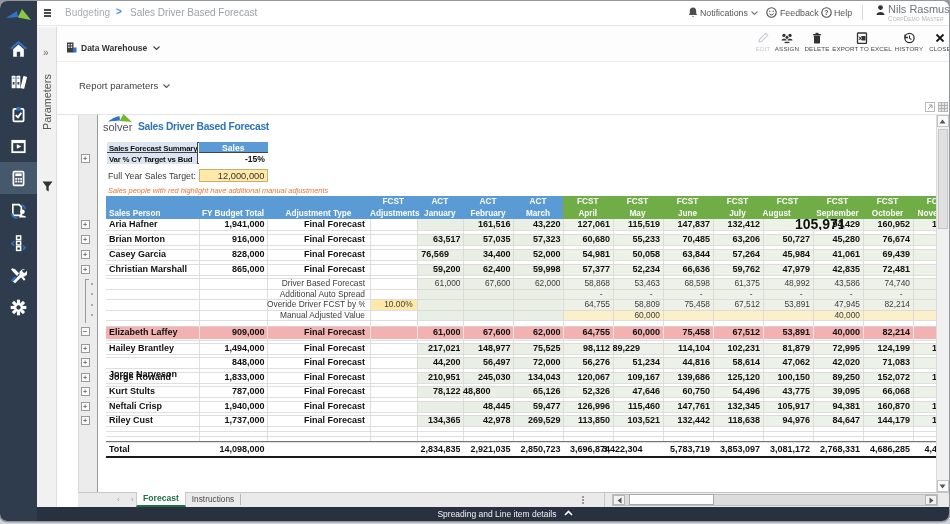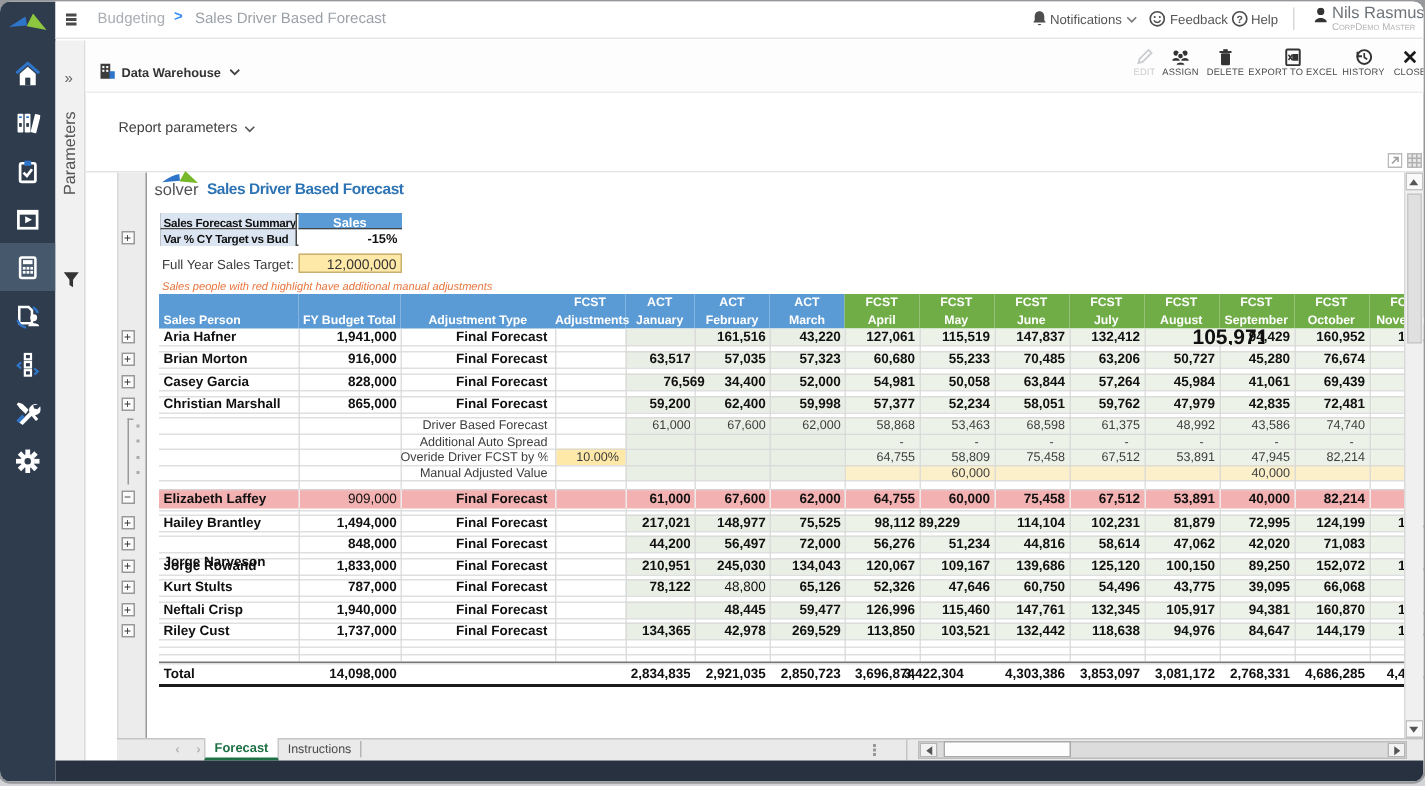--- a/index.html
+++ b/index.html
@@ -252,21 +252,21 @@
 <div style="position:absolute;left:513px;top:207.5px;width:50px;font-size:8.2px;font-weight:bold;color:#fff;text-align:center;">March</div>
 <div style="position:absolute;left:563px;top:196px;width:49.5px;text-align:center;font-size:8.2px;font-weight:bold;color:#fff">FCST</div>
 <div style="position:absolute;left:563px;top:207.5px;width:49.5px;font-size:8.2px;font-weight:bold;color:#fff;text-align:center;">April</div>
 <div style="position:absolute;left:612.5px;top:196px;width:50.0px;text-align:center;font-size:8.2px;font-weight:bold;color:#fff">FCST</div>
 <div style="position:absolute;left:612.5px;top:207.5px;width:50.0px;font-size:8.2px;font-weight:bold;color:#fff;text-align:center;">May</div>
 <div style="position:absolute;left:662.5px;top:196px;width:50.0px;text-align:center;font-size:8.2px;font-weight:bold;color:#fff">FCST</div>
 <div style="position:absolute;left:662.5px;top:207.5px;width:50.0px;font-size:8.2px;font-weight:bold;color:#fff;text-align:center;">June</div>
 <div style="position:absolute;left:712.5px;top:196px;width:50.0px;text-align:center;font-size:8.2px;font-weight:bold;color:#fff">FCST</div>
 <div style="position:absolute;left:712.5px;top:207.5px;width:50.0px;font-size:8.2px;font-weight:bold;color:#fff;text-align:center;">July</div>
 <div style="position:absolute;left:762.5px;top:196px;width:50.0px;text-align:center;font-size:8.2px;font-weight:bold;color:#fff">FCST</div>
-<div style="position:absolute;left:762.5px;top:207.5px;width:50.0px;font-size:8.2px;font-weight:bold;color:#fff;text-align:center;">August</div>
+<div style="position:absolute;left:762.5px;top:207.5px;width:50.0px;font-size:8.2px;font-weight:bold;color:#fff;text-align:left;">August</div>
 <div style="position:absolute;left:812.5px;top:196px;width:50.0px;text-align:center;font-size:8.2px;font-weight:bold;color:#fff">FCST</div>
 <div style="position:absolute;left:812.5px;top:207.5px;width:50.0px;font-size:8.2px;font-weight:bold;color:#fff;text-align:center;">September</div>
 <div style="position:absolute;left:862.5px;top:196px;width:50.0px;text-align:center;font-size:8.2px;font-weight:bold;color:#fff">FCST</div>
 <div style="position:absolute;left:862.5px;top:207.5px;width:50.0px;font-size:8.2px;font-weight:bold;color:#fff;text-align:center;">October</div>
 <div style="position:absolute;left:912.5px;top:196px;width:50px;text-align:center;font-size:8.2px;font-weight:bold;color:#fff">FCST</div>
 <div style="position:absolute;left:912.5px;top:207.5px;width:50px;font-size:8.2px;font-weight:bold;color:#fff;text-align:center;">November</div>
 <div style="position:absolute;left:416.6px;top:218.3px;width:146.39999999999998px;height:11px;background:#eaefe5"></div>
 <div style="position:absolute;left:563px;top:218.3px;width:373px;height:11px;background:#edf2e9"></div>
 <div style="position:absolute;left:416.6px;top:233px;width:146.39999999999998px;height:11px;background:#eaefe5"></div>
 <div style="position:absolute;left:563px;top:233px;width:373px;height:11px;background:#edf2e9"></div>
@@ -378,45 +378,45 @@
 <div style="position:absolute;top:233px;height:11px;line-height:11.6px;font-size:9px;font-weight:bold;color:#101010;overflow:hidden;white-space:nowrap;left:563px;width:47.0px;text-align:right">60,680</div>
 <div style="position:absolute;top:233px;height:11px;line-height:11.6px;font-size:9px;font-weight:bold;color:#101010;overflow:hidden;white-space:nowrap;left:612.5px;width:47.5px;text-align:right">55,233</div>
 <div style="position:absolute;top:233px;height:11px;line-height:11.6px;font-size:9px;font-weight:bold;color:#101010;overflow:hidden;white-space:nowrap;left:662.5px;width:47.5px;text-align:right">70,485</div>
 <div style="position:absolute;top:233px;height:11px;line-height:11.6px;font-size:9px;font-weight:bold;color:#101010;overflow:hidden;white-space:nowrap;left:712.5px;width:47.5px;text-align:right">63,206</div>
 <div style="position:absolute;top:233px;height:11px;line-height:11.6px;font-size:9px;font-weight:bold;color:#101010;overflow:hidden;white-space:nowrap;left:762.5px;width:47.5px;text-align:right">50,727</div>
 <div style="position:absolute;top:233px;height:11px;line-height:11.6px;font-size:9px;font-weight:bold;color:#101010;overflow:hidden;white-space:nowrap;left:812.5px;width:47.5px;text-align:right">45,280</div>
 <div style="position:absolute;top:233px;height:11px;line-height:11.6px;font-size:9px;font-weight:bold;color:#101010;overflow:hidden;white-space:nowrap;left:862.5px;width:47.5px;text-align:right">76,674</div>
 <div style="position:absolute;top:248px;height:11px;line-height:11.6px;font-size:9px;font-weight:bold;color:#101010;overflow:hidden;white-space:nowrap;left:109px;width:90px">Casey Garcia</div>
 <div style="position:absolute;top:248px;height:11px;line-height:11.6px;font-size:9px;font-weight:bold;color:#101010;overflow:hidden;white-space:nowrap;left:199px;width:65.5px;text-align:right">828,000</div>
 <div style="position:absolute;top:248px;height:11px;line-height:11.6px;font-size:9px;font-weight:bold;color:#101010;overflow:hidden;white-space:nowrap;left:267px;width:98px;text-align:right">Final Forecast</div>
-<div style="position:absolute;top:248px;height:11px;line-height:11.6px;font-size:9px;font-weight:bold;color:#101010;overflow:hidden;white-space:nowrap;left:426px;width:43.89999999999998px;text-align:right">76,569</div>
+<div style="position:absolute;top:248px;height:11px;line-height:11.6px;font-size:9px;font-weight:bold;color:#101010;overflow:hidden;white-space:nowrap;left:405px;width:43.89999999999998px;text-align:right">76,569</div>
 <div style="position:absolute;top:248px;height:11px;line-height:11.6px;font-size:9px;font-weight:bold;color:#101010;overflow:hidden;white-space:nowrap;left:463px;width:47.5px;text-align:right">34,400</div>
 <div style="position:absolute;top:248px;height:11px;line-height:11.6px;font-size:9px;font-weight:bold;color:#101010;overflow:hidden;white-space:nowrap;left:513px;width:47.5px;text-align:right">52,000</div>
 <div style="position:absolute;top:248px;height:11px;line-height:11.6px;font-size:9px;font-weight:bold;color:#101010;overflow:hidden;white-space:nowrap;left:563px;width:47.0px;text-align:right">54,981</div>
 <div style="position:absolute;top:248px;height:11px;line-height:11.6px;font-size:9px;font-weight:bold;color:#101010;overflow:hidden;white-space:nowrap;left:612.5px;width:47.5px;text-align:right">50,058</div>
 <div style="position:absolute;top:248px;height:11px;line-height:11.6px;font-size:9px;font-weight:bold;color:#101010;overflow:hidden;white-space:nowrap;left:662.5px;width:47.5px;text-align:right">63,844</div>
 <div style="position:absolute;top:248px;height:11px;line-height:11.6px;font-size:9px;font-weight:bold;color:#101010;overflow:hidden;white-space:nowrap;left:712.5px;width:47.5px;text-align:right">57,264</div>
 <div style="position:absolute;top:248px;height:11px;line-height:11.6px;font-size:9px;font-weight:bold;color:#101010;overflow:hidden;white-space:nowrap;left:762.5px;width:47.5px;text-align:right">45,984</div>
 <div style="position:absolute;top:248px;height:11px;line-height:11.6px;font-size:9px;font-weight:bold;color:#101010;overflow:hidden;white-space:nowrap;left:812.5px;width:47.5px;text-align:right">41,061</div>
 <div style="position:absolute;top:248px;height:11px;line-height:11.6px;font-size:9px;font-weight:bold;color:#101010;overflow:hidden;white-space:nowrap;left:862.5px;width:47.5px;text-align:right">69,439</div>
 <div style="position:absolute;top:262.5px;height:11px;line-height:11.6px;font-size:9px;font-weight:bold;color:#101010;overflow:hidden;white-space:nowrap;left:109px;width:90px">Christian Marshall</div>
 <div style="position:absolute;top:262.5px;height:11px;line-height:11.6px;font-size:9px;font-weight:bold;color:#101010;overflow:hidden;white-space:nowrap;left:199px;width:65.5px;text-align:right">865,000</div>
 <div style="position:absolute;top:262.5px;height:11px;line-height:11.6px;font-size:9px;font-weight:bold;color:#101010;overflow:hidden;white-space:nowrap;left:267px;width:98px;text-align:right">Final Forecast</div>
 <div style="position:absolute;top:262.5px;height:11px;line-height:11.6px;font-size:9px;font-weight:bold;color:#101010;overflow:hidden;white-space:nowrap;left:416.6px;width:43.89999999999998px;text-align:right">59,200</div>
 <div style="position:absolute;top:262.5px;height:11px;line-height:11.6px;font-size:9px;font-weight:bold;color:#101010;overflow:hidden;white-space:nowrap;left:463px;width:47.5px;text-align:right">62,400</div>
 <div style="position:absolute;top:262.5px;height:11px;line-height:11.6px;font-size:9px;font-weight:bold;color:#101010;overflow:hidden;white-space:nowrap;left:513px;width:47.5px;text-align:right">59,998</div>
 <div style="position:absolute;top:262.5px;height:11px;line-height:11.6px;font-size:9px;font-weight:bold;color:#101010;overflow:hidden;white-space:nowrap;left:563px;width:47.0px;text-align:right">57,377</div>
 <div style="position:absolute;top:262.5px;height:11px;line-height:11.6px;font-size:9px;font-weight:bold;color:#101010;overflow:hidden;white-space:nowrap;left:612.5px;width:47.5px;text-align:right">52,234</div>
-<div style="position:absolute;top:262.5px;height:11px;line-height:11.6px;font-size:9px;font-weight:bold;color:#101010;overflow:hidden;white-space:nowrap;left:662.5px;width:47.5px;text-align:right">58,051</div>
+<div style="position:absolute;top:262.5px;height:11px;line-height:11.6px;font-size:9px;font-weight:bold;color:#101010;overflow:hidden;white-space:nowrap;left:662.5px;width:47.5px;text-align:right">66,636</div>
 <div style="position:absolute;top:262.5px;height:11px;line-height:11.6px;font-size:9px;font-weight:bold;color:#101010;overflow:hidden;white-space:nowrap;left:712.5px;width:47.5px;text-align:right">59,762</div>
 <div style="position:absolute;top:262.5px;height:11px;line-height:11.6px;font-size:9px;font-weight:bold;color:#101010;overflow:hidden;white-space:nowrap;left:762.5px;width:47.5px;text-align:right">47,979</div>
 <div style="position:absolute;top:262.5px;height:11px;line-height:11.6px;font-size:9px;font-weight:bold;color:#101010;overflow:hidden;white-space:nowrap;left:812.5px;width:47.5px;text-align:right">42,835</div>
 <div style="position:absolute;top:262.5px;height:11px;line-height:11.6px;font-size:9px;font-weight:bold;color:#101010;overflow:hidden;white-space:nowrap;left:862.5px;width:47.5px;text-align:right">72,481</div>
 <div style="position:absolute;top:325.3px;height:13.2px;line-height:13.799999999999999px;font-size:9px;font-weight:bold;color:#101010;overflow:hidden;white-space:nowrap;left:109px;width:90px">Elizabeth Laffey</div>
-<div style="position:absolute;top:325.3px;height:13.2px;line-height:13.799999999999999px;font-size:9px;font-weight:normal;color:#101010;overflow:hidden;white-space:nowrap;left:199px;width:65.5px;text-align:right">909,000</div>
+<div style="position:absolute;top:325.3px;height:13.2px;line-height:13.799999999999999px;font-size:9px;font-weight:bold;color:#101010;overflow:hidden;white-space:nowrap;left:199px;width:65.5px;text-align:right">909,000</div>
 <div style="position:absolute;top:325.3px;height:13.2px;line-height:13.799999999999999px;font-size:9px;font-weight:bold;color:#101010;overflow:hidden;white-space:nowrap;left:267px;width:98px;text-align:right">Final Forecast</div>
 <div style="position:absolute;top:325.3px;height:13.2px;line-height:13.799999999999999px;font-size:9px;font-weight:bold;color:#101010;overflow:hidden;white-space:nowrap;left:416.6px;width:43.89999999999998px;text-align:right">61,000</div>
 <div style="position:absolute;top:325.3px;height:13.2px;line-height:13.799999999999999px;font-size:9px;font-weight:bold;color:#101010;overflow:hidden;white-space:nowrap;left:463px;width:47.5px;text-align:right">67,600</div>
 <div style="position:absolute;top:325.3px;height:13.2px;line-height:13.799999999999999px;font-size:9px;font-weight:bold;color:#101010;overflow:hidden;white-space:nowrap;left:513px;width:47.5px;text-align:right">62,000</div>
 <div style="position:absolute;top:325.3px;height:13.2px;line-height:13.799999999999999px;font-size:9px;font-weight:bold;color:#101010;overflow:hidden;white-space:nowrap;left:563px;width:47.0px;text-align:right">64,755</div>
 <div style="position:absolute;top:325.3px;height:13.2px;line-height:13.799999999999999px;font-size:9px;font-weight:bold;color:#101010;overflow:hidden;white-space:nowrap;left:612.5px;width:47.5px;text-align:right">60,000</div>
 <div style="position:absolute;top:325.3px;height:13.2px;line-height:13.799999999999999px;font-size:9px;font-weight:bold;color:#101010;overflow:hidden;white-space:nowrap;left:662.5px;width:47.5px;text-align:right">75,458</div>
 <div style="position:absolute;top:325.3px;height:13.2px;line-height:13.799999999999999px;font-size:9px;font-weight:bold;color:#101010;overflow:hidden;white-space:nowrap;left:712.5px;width:47.5px;text-align:right">67,512</div>
 <div style="position:absolute;top:325.3px;height:13.2px;line-height:13.799999999999999px;font-size:9px;font-weight:bold;color:#101010;overflow:hidden;white-space:nowrap;left:762.5px;width:47.5px;text-align:right">53,891</div>
 <div style="position:absolute;top:325.3px;height:13.2px;line-height:13.799999999999999px;font-size:9px;font-weight:bold;color:#101010;overflow:hidden;white-space:nowrap;left:812.5px;width:47.5px;text-align:right">40,000</div>
@@ -459,21 +459,21 @@
 <div style="position:absolute;top:370.5px;height:11px;line-height:11.6px;font-size:9px;font-weight:bold;color:#101010;overflow:hidden;white-space:nowrap;left:662.5px;width:47.5px;text-align:right">139,686</div>
 <div style="position:absolute;top:370.5px;height:11px;line-height:11.6px;font-size:9px;font-weight:bold;color:#101010;overflow:hidden;white-space:nowrap;left:712.5px;width:47.5px;text-align:right">125,120</div>
 <div style="position:absolute;top:370.5px;height:11px;line-height:11.6px;font-size:9px;font-weight:bold;color:#101010;overflow:hidden;white-space:nowrap;left:762.5px;width:47.5px;text-align:right">100,150</div>
 <div style="position:absolute;top:370.5px;height:11px;line-height:11.6px;font-size:9px;font-weight:bold;color:#101010;overflow:hidden;white-space:nowrap;left:812.5px;width:47.5px;text-align:right">89,250</div>
 <div style="position:absolute;top:370.5px;height:11px;line-height:11.6px;font-size:9px;font-weight:bold;color:#101010;overflow:hidden;white-space:nowrap;left:862.5px;width:47.5px;text-align:right">152,072</div>
 <div style="position:absolute;top:370.5px;height:11px;line-height:11.6px;font-size:9px;font-weight:bold;color:#101010;overflow:hidden;white-space:nowrap;left:912.5px;width:52.0px;text-align:right">129,619</div>
 <div style="position:absolute;top:385px;height:11px;line-height:11.6px;font-size:9px;font-weight:bold;color:#101010;overflow:hidden;white-space:nowrap;left:109px;width:90px">Kurt Stults</div>
 <div style="position:absolute;top:385px;height:11px;line-height:11.6px;font-size:9px;font-weight:bold;color:#101010;overflow:hidden;white-space:nowrap;left:199px;width:65.5px;text-align:right">787,000</div>
 <div style="position:absolute;top:385px;height:11px;line-height:11.6px;font-size:9px;font-weight:bold;color:#101010;overflow:hidden;white-space:nowrap;left:267px;width:98px;text-align:right">Final Forecast</div>
 <div style="position:absolute;top:385px;height:11px;line-height:11.6px;font-size:9px;font-weight:bold;color:#101010;overflow:hidden;white-space:nowrap;left:416.6px;width:43.89999999999998px;text-align:right">78,122</div>
-<div style="position:absolute;top:385px;height:11px;line-height:11.6px;font-size:9px;font-weight:normal;color:#101010;overflow:hidden;white-space:nowrap;left:463px;width:47.5px;text-align:right">48,800</div>
+<div style="position:absolute;top:385px;height:11px;line-height:11.6px;font-size:9px;font-weight:bold;color:#101010;overflow:hidden;white-space:nowrap;left:463px;width:47.5px;text-align:left">48,800</div>
 <div style="position:absolute;top:385px;height:11px;line-height:11.6px;font-size:9px;font-weight:bold;color:#101010;overflow:hidden;white-space:nowrap;left:513px;width:47.5px;text-align:right">65,126</div>
 <div style="position:absolute;top:385px;height:11px;line-height:11.6px;font-size:9px;font-weight:bold;color:#101010;overflow:hidden;white-space:nowrap;left:563px;width:47.0px;text-align:right">52,326</div>
 <div style="position:absolute;top:385px;height:11px;line-height:11.6px;font-size:9px;font-weight:bold;color:#101010;overflow:hidden;white-space:nowrap;left:612.5px;width:47.5px;text-align:right">47,646</div>
 <div style="position:absolute;top:385px;height:11px;line-height:11.6px;font-size:9px;font-weight:bold;color:#101010;overflow:hidden;white-space:nowrap;left:662.5px;width:47.5px;text-align:right">60,750</div>
 <div style="position:absolute;top:385px;height:11px;line-height:11.6px;font-size:9px;font-weight:bold;color:#101010;overflow:hidden;white-space:nowrap;left:712.5px;width:47.5px;text-align:right">54,496</div>
 <div style="position:absolute;top:385px;height:11px;line-height:11.6px;font-size:9px;font-weight:bold;color:#101010;overflow:hidden;white-space:nowrap;left:762.5px;width:47.5px;text-align:right">43,775</div>
 <div style="position:absolute;top:385px;height:11px;line-height:11.6px;font-size:9px;font-weight:bold;color:#101010;overflow:hidden;white-space:nowrap;left:812.5px;width:47.5px;text-align:right">39,095</div>
 <div style="position:absolute;top:385px;height:11px;line-height:11.6px;font-size:9px;font-weight:bold;color:#101010;overflow:hidden;white-space:nowrap;left:862.5px;width:47.5px;text-align:right">66,068</div>
 <div style="position:absolute;top:399.5px;height:11px;line-height:11.6px;font-size:9px;font-weight:bold;color:#101010;overflow:hidden;white-space:nowrap;left:109px;width:90px">Neftali Crisp</div>
 <div style="position:absolute;top:399.5px;height:11px;line-height:11.6px;font-size:9px;font-weight:bold;color:#101010;overflow:hidden;white-space:nowrap;left:199px;width:65.5px;text-align:right">1,940,000</div>
@@ -502,21 +502,21 @@
 <div style="position:absolute;top:414px;height:11px;line-height:11.6px;font-size:9px;font-weight:bold;color:#101010;overflow:hidden;white-space:nowrap;left:812.5px;width:47.5px;text-align:right">84,647</div>
 <div style="position:absolute;top:414px;height:11px;line-height:11.6px;font-size:9px;font-weight:bold;color:#101010;overflow:hidden;white-space:nowrap;left:862.5px;width:47.5px;text-align:right">144,179</div>
 <div style="position:absolute;top:414px;height:11px;line-height:11.6px;font-size:9px;font-weight:bold;color:#101010;overflow:hidden;white-space:nowrap;left:912.5px;width:52.0px;text-align:right">122,913</div>
 <div style="position:absolute;top:440.5px;height:14.5px;line-height:15.1px;font-size:9px;font-weight:bold;color:#101010;overflow:hidden;white-space:nowrap;left:109px;width:90px">Total</div>
 <div style="position:absolute;top:440.5px;height:14.5px;line-height:15.1px;font-size:9px;font-weight:bold;color:#101010;overflow:hidden;white-space:nowrap;left:199px;width:65.5px;text-align:right">14,098,000</div>
 <div style="position:absolute;top:440.5px;height:14.5px;line-height:15.1px;font-size:9px;font-weight:bold;color:#101010;overflow:hidden;white-space:nowrap;left:416.6px;width:43.89999999999998px;text-align:right">2,834,835</div>
 <div style="position:absolute;top:440.5px;height:14.5px;line-height:15.1px;font-size:9px;font-weight:bold;color:#101010;overflow:hidden;white-space:nowrap;left:463px;width:47.5px;text-align:right">2,921,035</div>
 <div style="position:absolute;top:440.5px;height:14.5px;line-height:15.1px;font-size:9px;font-weight:bold;color:#101010;overflow:hidden;white-space:nowrap;left:513px;width:47.5px;text-align:right">2,850,723</div>
 <div style="position:absolute;top:440.5px;height:14.5px;line-height:15.1px;font-size:9px;font-weight:bold;color:#101010;overflow:hidden;white-space:nowrap;left:563px;width:47.0px;text-align:right">3,696,874</div>
 <div style="position:absolute;top:440.5px;height:14.5px;line-height:15.1px;font-size:9px;font-weight:bold;color:#101010;overflow:hidden;white-space:nowrap;left:595px;width:47.5px;text-align:right">3,422,304</div>
-<div style="position:absolute;top:440.5px;height:14.5px;line-height:15.1px;font-size:9px;font-weight:bold;color:#101010;overflow:hidden;white-space:nowrap;left:662.5px;width:47.5px;text-align:right">4,303,386</div>
+<div style="position:absolute;top:440.5px;height:14.5px;line-height:15.1px;font-size:9px;font-weight:bold;color:#101010;overflow:hidden;white-space:nowrap;left:662.5px;width:47.5px;text-align:right">5,783,719</div>
 <div style="position:absolute;top:440.5px;height:14.5px;line-height:15.1px;font-size:9px;font-weight:bold;color:#101010;overflow:hidden;white-space:nowrap;left:712.5px;width:47.5px;text-align:right">3,853,097</div>
 <div style="position:absolute;top:440.5px;height:14.5px;line-height:15.1px;font-size:9px;font-weight:bold;color:#101010;overflow:hidden;white-space:nowrap;left:762.5px;width:47.5px;text-align:right">3,081,172</div>
 <div style="position:absolute;top:440.5px;height:14.5px;line-height:15.1px;font-size:9px;font-weight:bold;color:#101010;overflow:hidden;white-space:nowrap;left:812.5px;width:47.5px;text-align:right">2,768,331</div>
 <div style="position:absolute;top:440.5px;height:14.5px;line-height:15.1px;font-size:9px;font-weight:bold;color:#101010;overflow:hidden;white-space:nowrap;left:862.5px;width:47.5px;text-align:right">4,686,285</div>
 <div style="position:absolute;top:440.5px;height:14.5px;line-height:15.1px;font-size:9px;font-weight:bold;color:#101010;overflow:hidden;white-space:nowrap;left:912.5px;width:52.0px;text-align:right">4,403,820</div>
 <div style="position:absolute;top:277px;height:10.5px;line-height:11.3px;font-size:8.4px;color:#3d3d3d;overflow:hidden;white-space:nowrap;left:267px;width:98px;text-align:right">Driver Based Forecast</div>
 <div style="position:absolute;top:277px;height:10.5px;line-height:11.3px;font-size:8.4px;color:#3d3d3d;overflow:hidden;white-space:nowrap;left:416.6px;width:43.89999999999998px;text-align:right">61,000</div>
 <div style="position:absolute;top:277px;height:10.5px;line-height:11.3px;font-size:8.4px;color:#3d3d3d;overflow:hidden;white-space:nowrap;left:463px;width:47.5px;text-align:right">67,600</div>
 <div style="position:absolute;top:277px;height:10.5px;line-height:11.3px;font-size:8.4px;color:#3d3d3d;overflow:hidden;white-space:nowrap;left:513px;width:47.5px;text-align:right">62,000</div>
 <div style="position:absolute;top:277px;height:10.5px;line-height:11.3px;font-size:8.4px;color:#3d3d3d;overflow:hidden;white-space:nowrap;left:563px;width:47.0px;text-align:right">58,868</div>
@@ -574,12 +574,15 @@
         <polygon points="4.5,0.5 4.5,6.5 0.5,3.5" fill="#555"></polygon>
       </svg>
     </div>
 <div style="position:absolute;left:925px;top:493.5px;width:12px;height:10px;background:#f2f2f2;border:1px solid #b5b5b5;display:flex;justify-content:center">
       <svg width="5" height="7" viewBox="0 0 5 7" style="margin-top:1.5px">
         <polygon points="0.5,0.5 0.5,6.5 4.5,3.5" fill="#555"></polygon>
       </svg>
     </div>
 <div style="position:absolute;left:629px;top:493px;width:85px;height:11px;background:#fdfdfd;border:1px solid #a9a9a9"></div>
 <div style="position:absolute;left:37px;top:506px;width:912px;height:14px;background:#28313f"></div>
+<div style="position:absolute;left:37px;top:508px;width:912px;height:12px;text-align:center;text-indent:24px;font-size:8.5px;color:#f2f2f2">Spreading and Line item details &nbsp;&nbsp;<svg width="9" height="6" viewBox="0 0 9 6" style="display:inline-block;vertical-align:1px">
+        <polyline points="1,5 4.5,1.5 8,5" fill="none" stroke="#fff" stroke-width="1.6"></polyline>
+      </svg></div>
 </div>
 </body></html>

